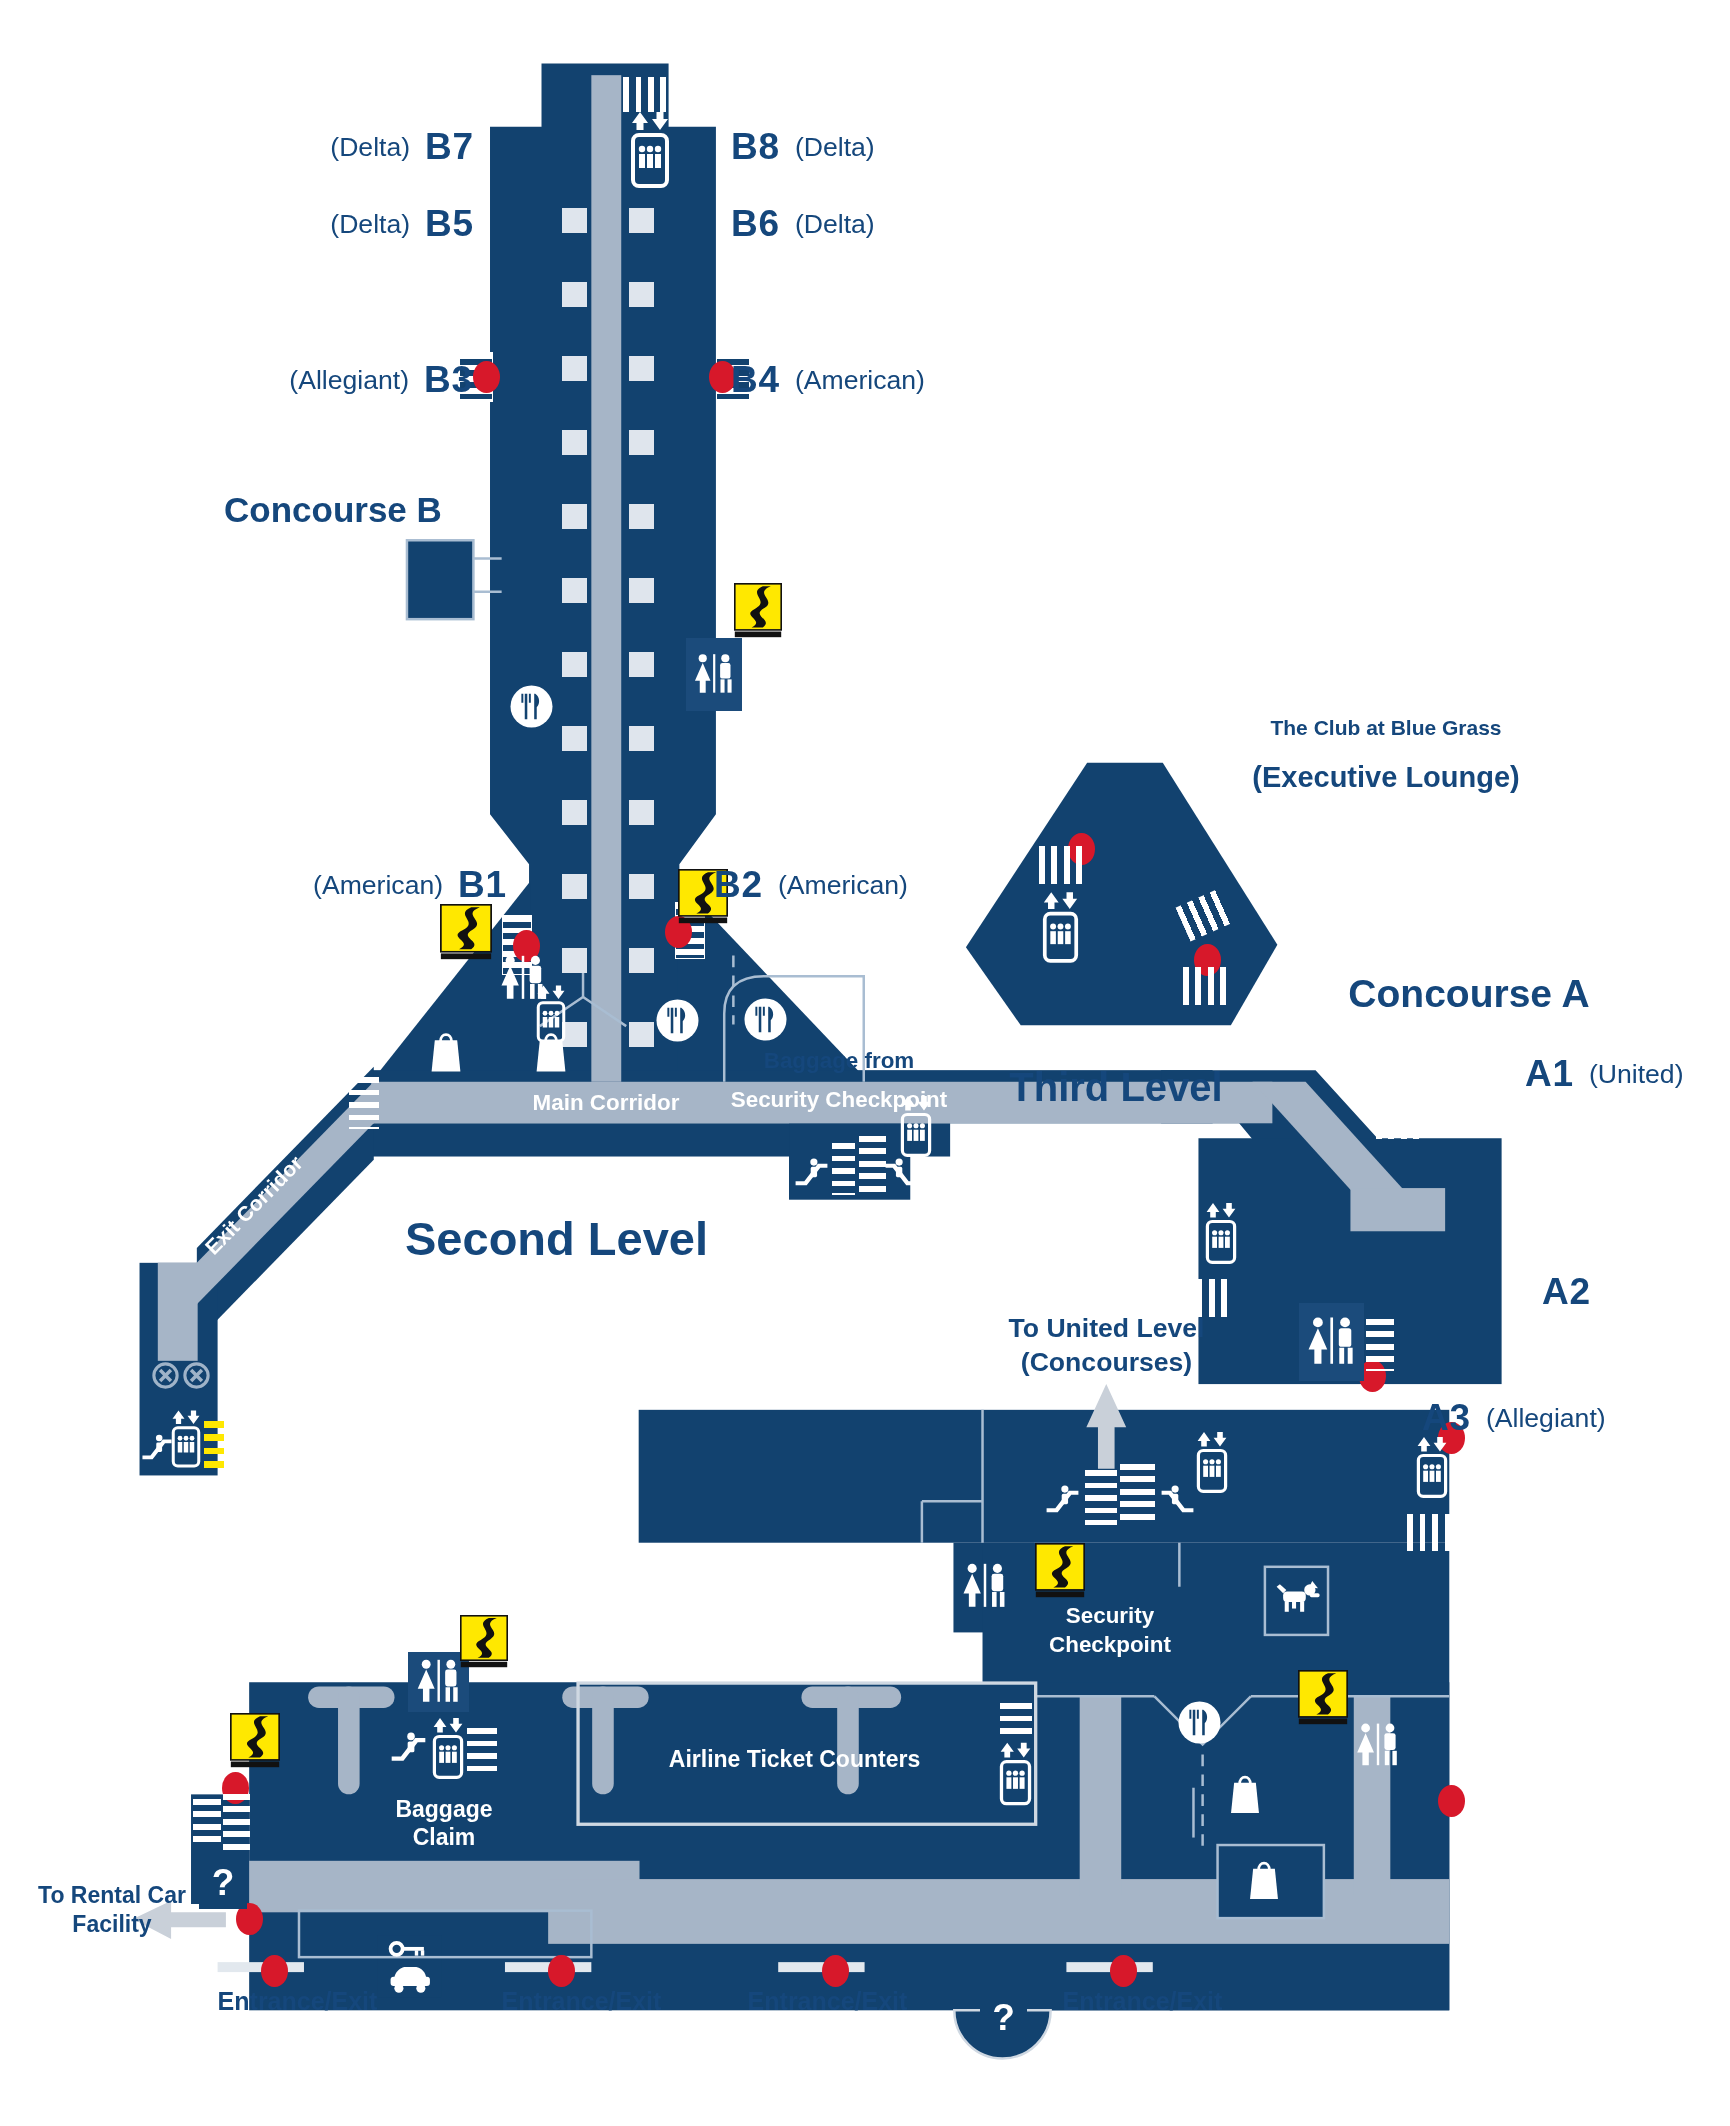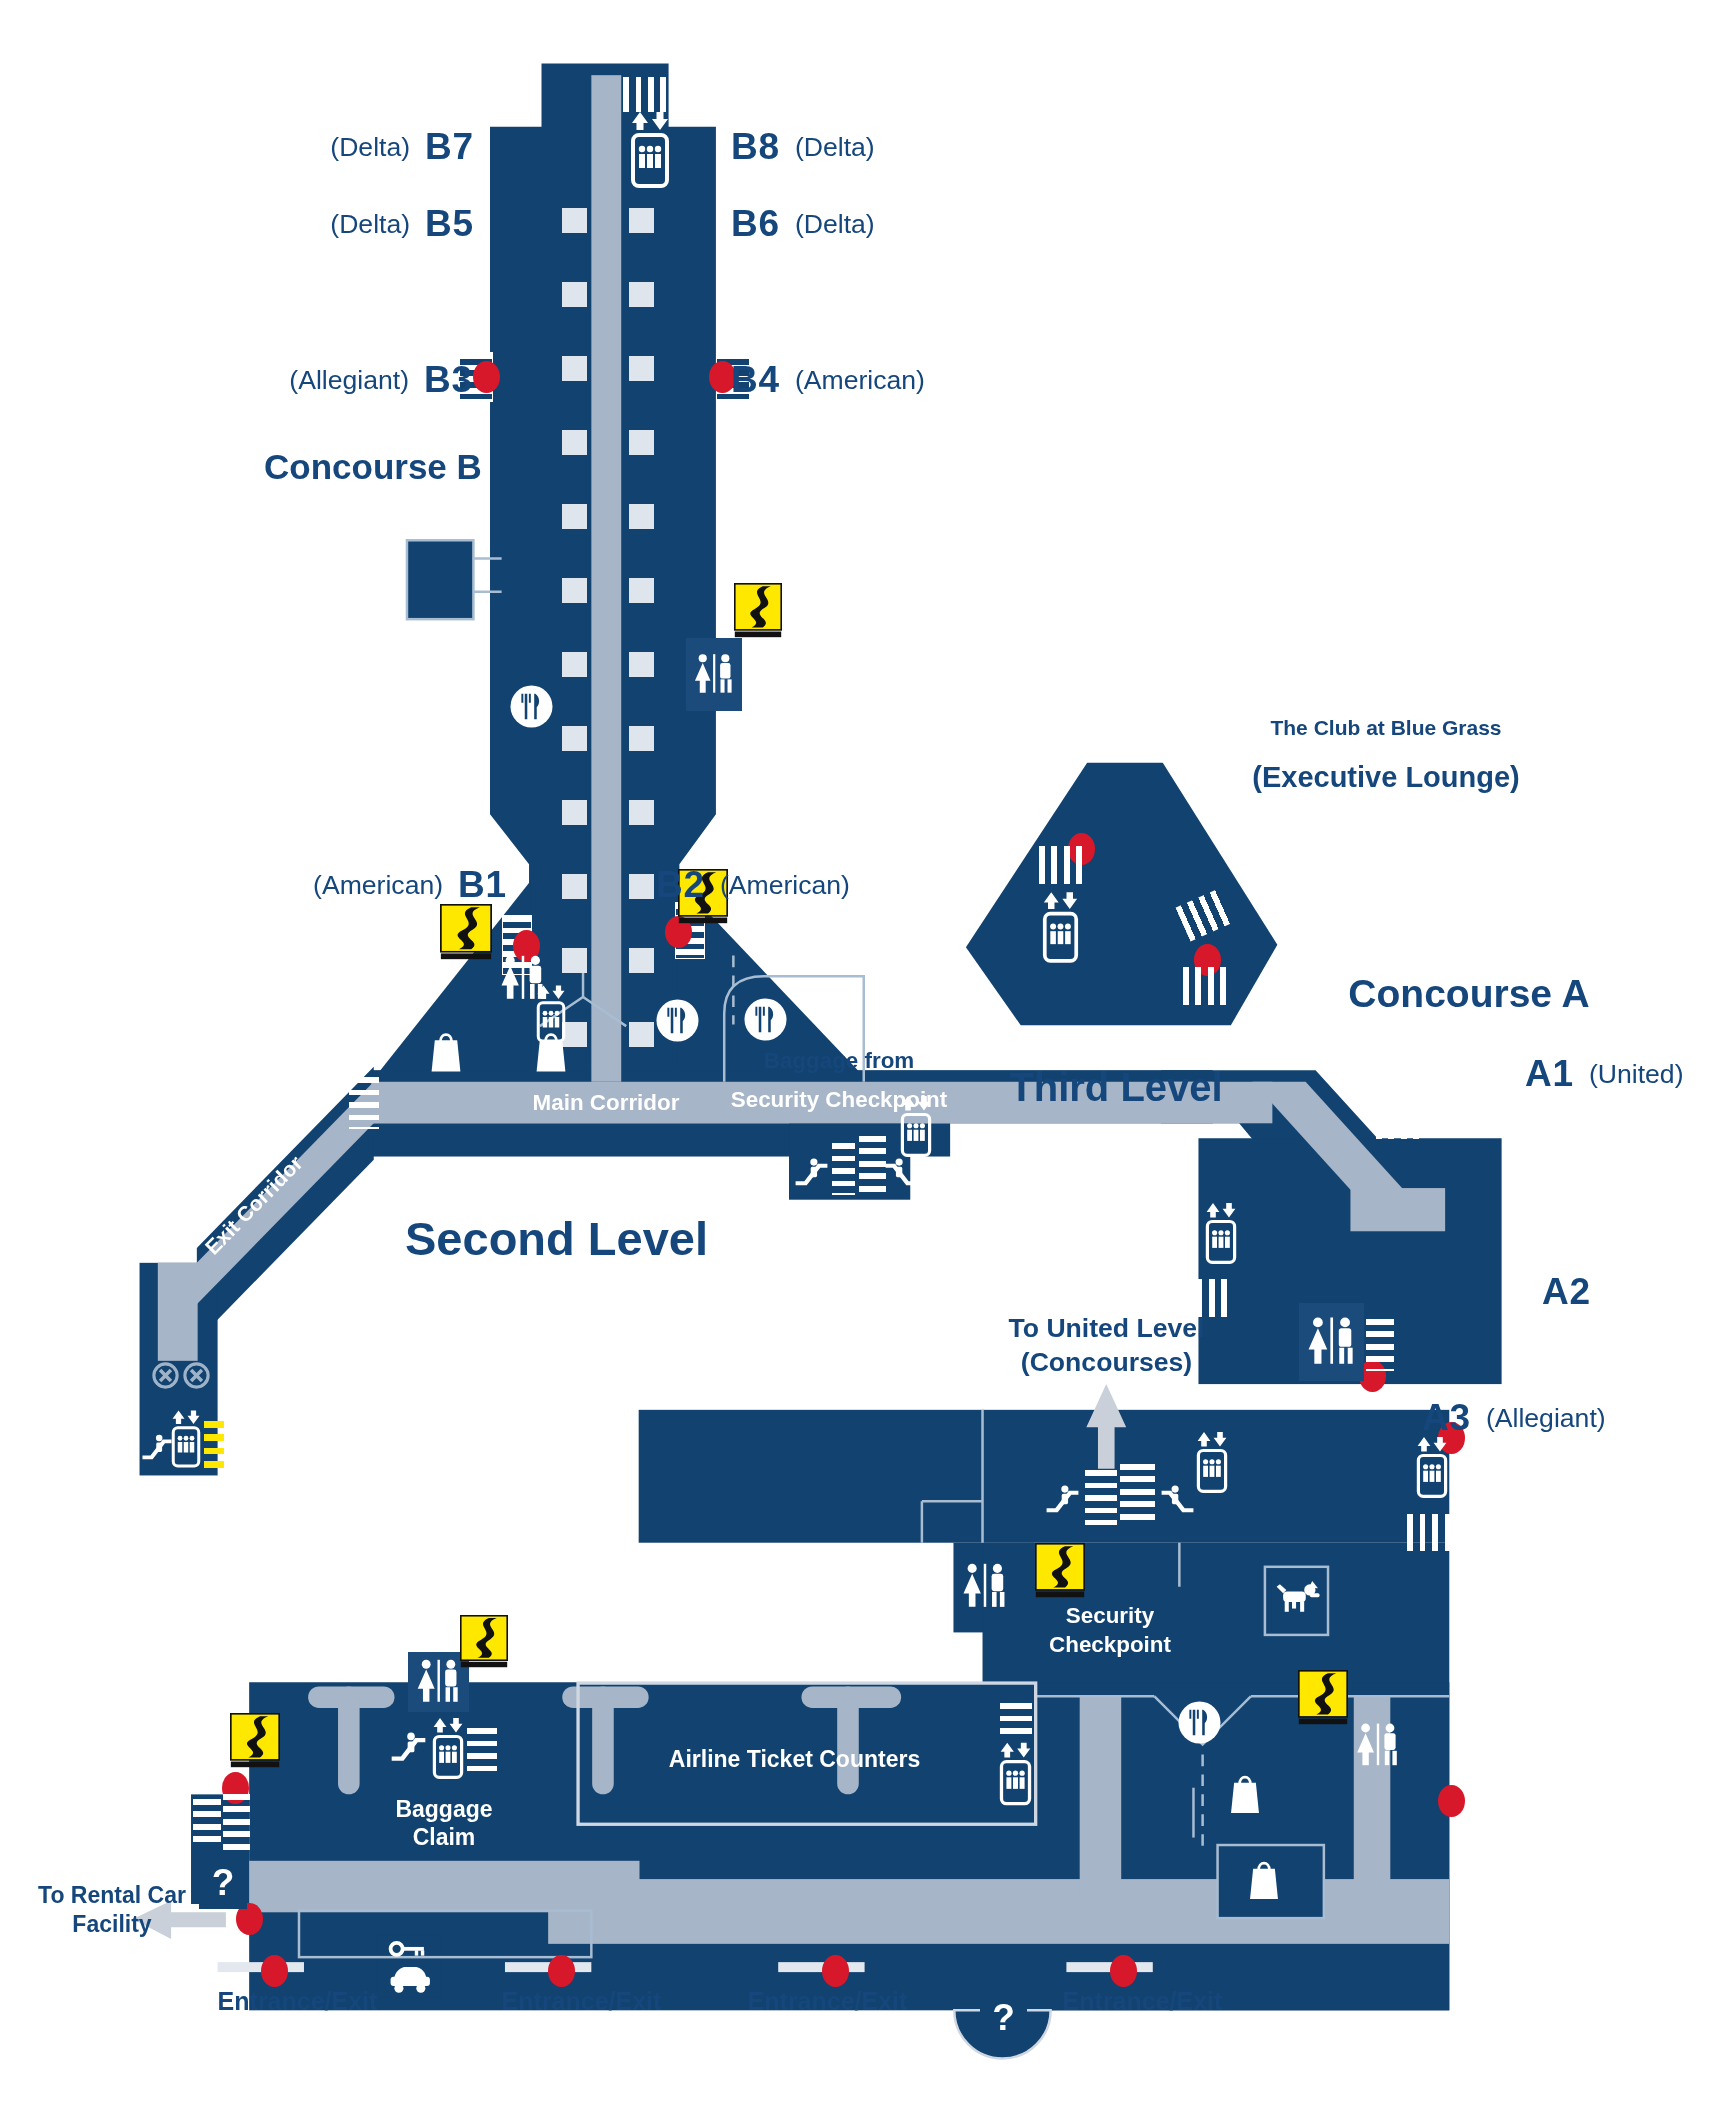--- a/index.html
+++ b/index.html
@@ -611,37 +611,37 @@
     <span class="gid">B3</span>
   </div>
   <div class="gaterow" style="left:731px;top:359px;">
     <span class="gid">B4</span>
     <span class="gair">(American)</span>
   </div>
   <div class="gaterow r" style="left:158px;top:864px;width:349px;">
     <span class="gair">(American)</span>
     <span class="gid">B1</span>
   </div>
-  <div class="gaterow" style="left:656px;top:864px;">
+  <div class="gaterow" style="left:714px;top:864px;">
     <span class="gid">B2</span>
     <span class="gair">(American)</span>
   </div>
   <div class="gaterow" style="left:1525px;top:1053px;">
     <span class="gid">A1</span>
     <span class="gair">(United)</span>
   </div>
   <div class="gaterow" style="left:1542px;top:1263px;margin-top:8px;">
     <span class="gid">A2</span>
   </div>
   <div class="gaterow" style="left:1422px;top:1397px;">
     <span class="gid">A3</span>
     <span class="gair">(Allegiant)</span>
   </div>
 
-  <div class="txt clabel" style="left:224px;top:447px;width:266px;margin-left:40px;">Concourse B</div>
+  <div class="txt clabel" style="left:224px;top:490px;width:266px;">Concourse B</div>
   <div class="txt clabel c" style="left:1336px;top:972px;width:266px;font-size:39px;">Concourse A</div>
 
   <div class="txt small c" style="left:1195px;top:716px;width:382px;font-size:21px;">The Club at Blue Grass</div>
   <div class="txt small c" style="left:1195px;top:761px;width:382px;font-size:29px;">(Executive Lounge)</div>
 
   <div class="txt lvl c" style="left:349px;top:1166px;width:415px;margin-top:45px;">Second Level</div>
   <div class="txt lvl c" style="left:950px;top:1065px;width:332px;font-size:40px;">Third Level</div>
 
   <div class="txt tiny w c" style="left:523px;top:1090px;width:166px;">Main Corridor</div>
   <div class="txt tiny c" style="left:731px;top:1048px;width:216px;">Baggage from</div>

